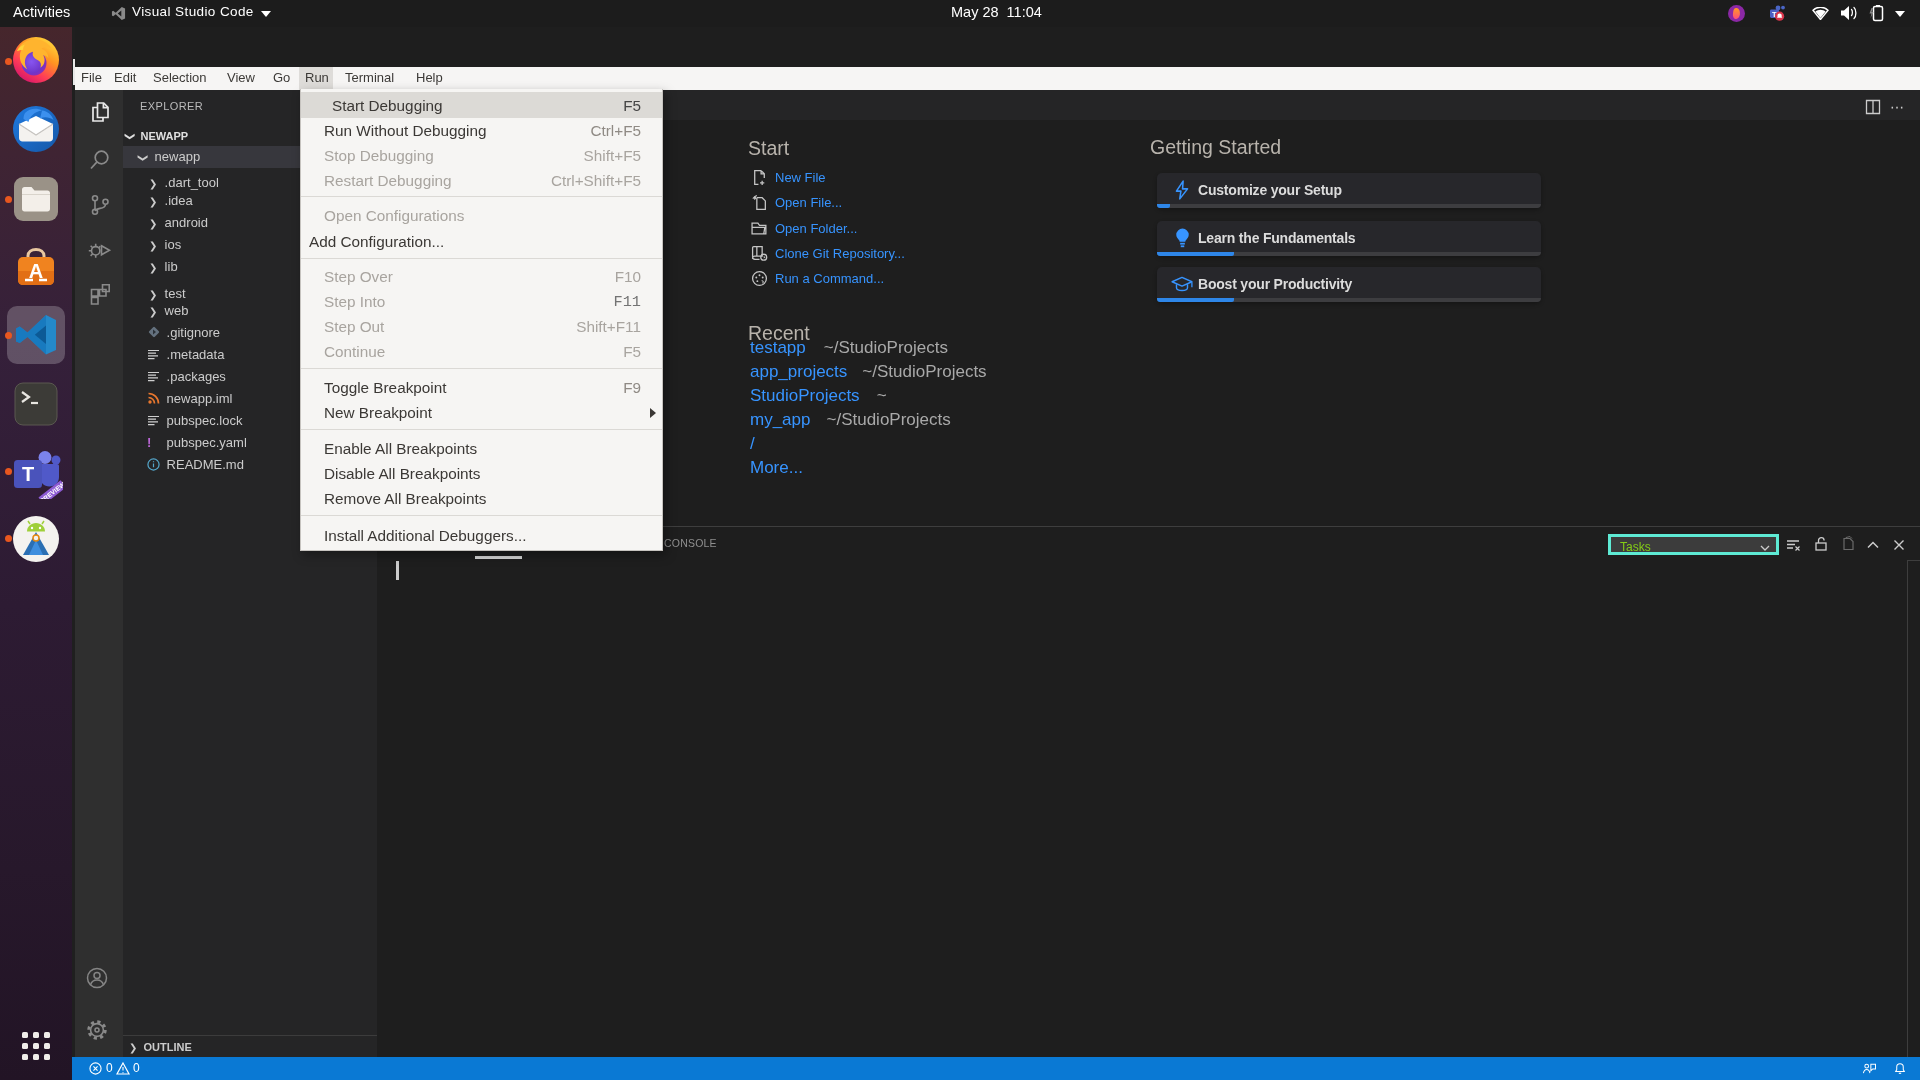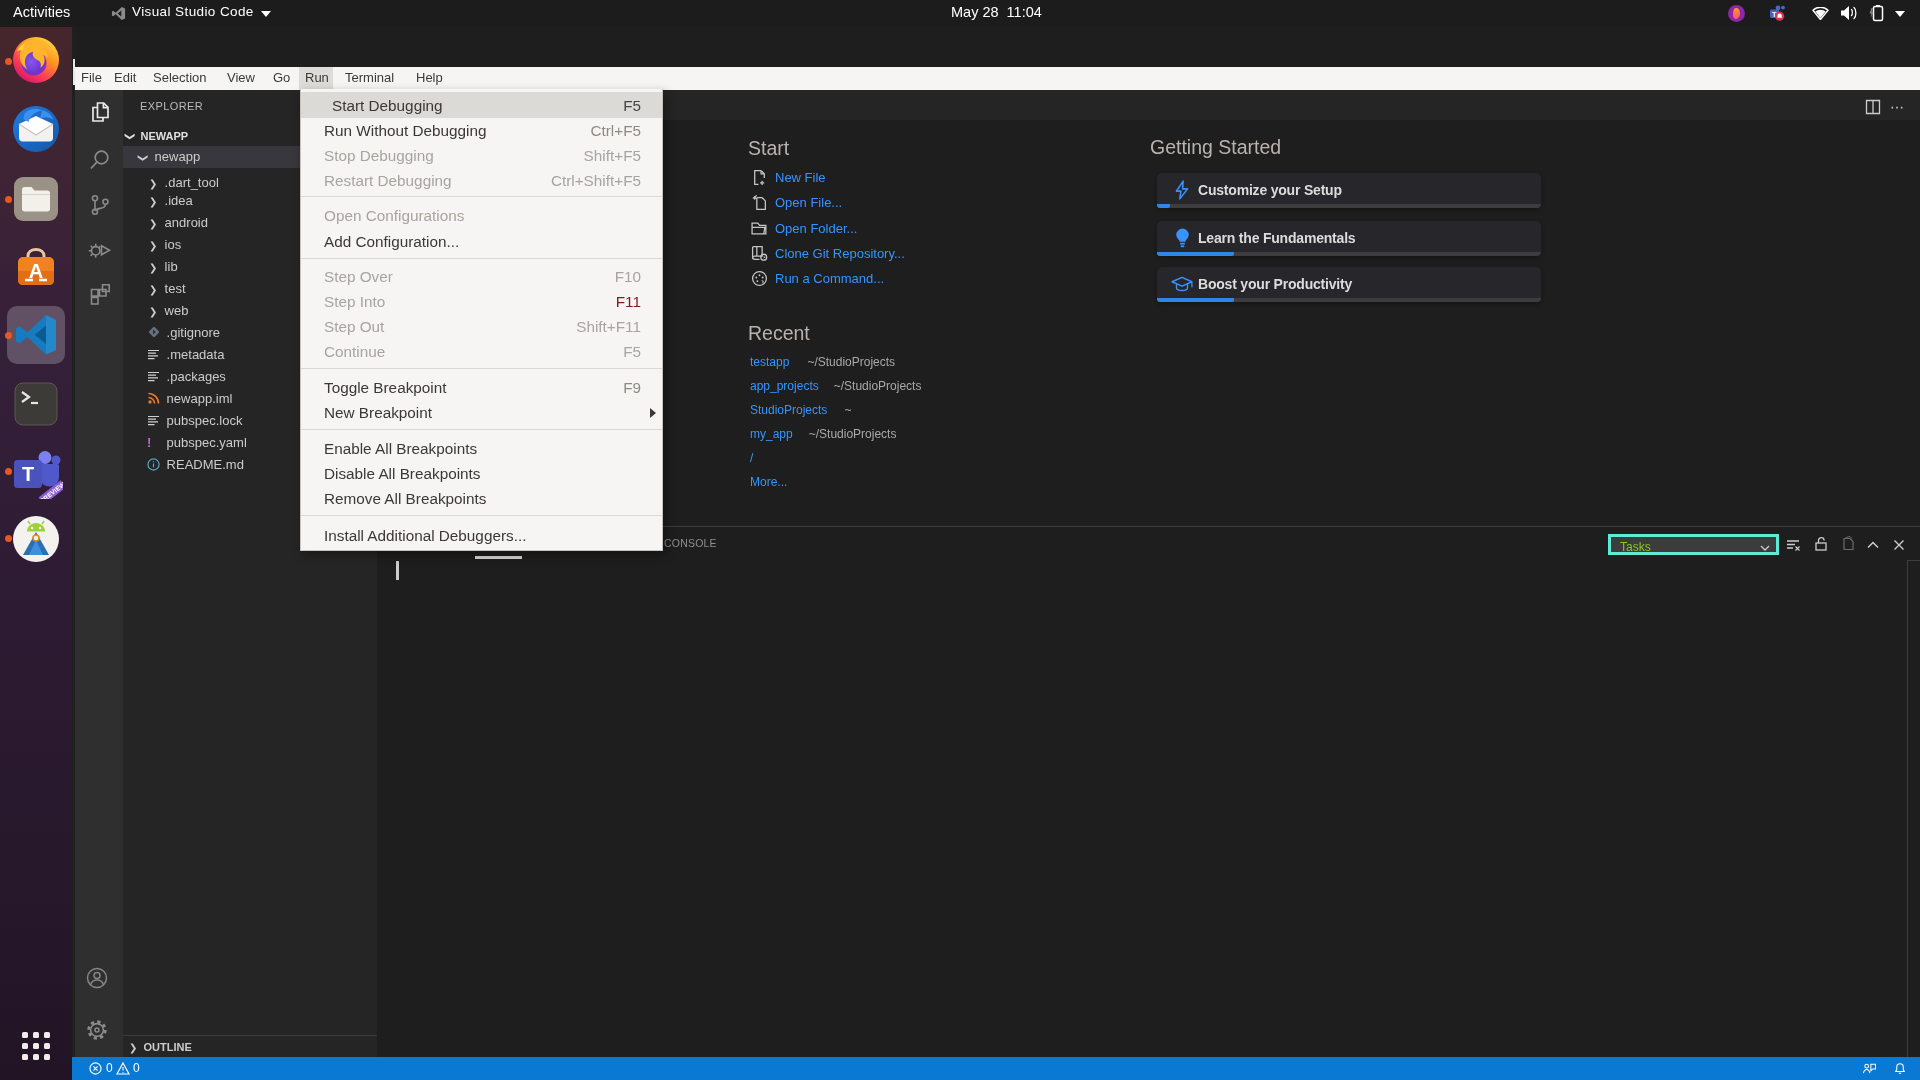--- a/index.html
+++ b/index.html
@@ -253,21 +253,21 @@
   <div class="abs" style="left:17px;top:10px;font-size:11px;letter-spacing:.4px;color:#bbbbbb;">EXPLORER</div>
   <div class="abs" style="left:3px;top:40px;font-size:11px;font-weight:bold;color:#e0e0e0;"><span style="display:inline-block;transform:rotate(90deg);font-weight:normal;font-size:10px;">❯</span>&nbsp; NEWAPP</div>
   <div class="abs" style="left:0;top:56px;width:254px;height:22px;background:#37373d;"></div>
   <div class="abs" style="left:16px;top:56px;width:238px;height:22px;font-size:13px;line-height:22px;"><span style="display:inline-block;transform:rotate(90deg);font-size:10px;color:#ccc;">❯</span>&nbsp;&nbsp;newapp</div>
   <div class="abs" style="left:0;top:78px;width:254px;font-size:13px;">
     <div style="height:22px;line-height:30px;padding-left:26px;"><span style="font-size:10px;color:#ccc;">❯</span>&nbsp;&nbsp;.dart_tool</div>
     <div style="height:22px;line-height:22px;padding-left:26px;"><span style="font-size:10px;color:#ccc;">❯</span>&nbsp;&nbsp;.idea</div>
     <div style="height:22px;line-height:22px;padding-left:26px;"><span style="font-size:10px;color:#ccc;">❯</span>&nbsp;&nbsp;android</div>
     <div style="height:22px;line-height:22px;padding-left:26px;"><span style="font-size:10px;color:#ccc;">❯</span>&nbsp;&nbsp;ios</div>
     <div style="height:22px;line-height:22px;padding-left:26px;"><span style="font-size:10px;color:#ccc;">❯</span>&nbsp;&nbsp;lib</div>
-    <div style="height:22px;line-height:22px;padding-left:26px;"><span style="font-size:10px;color:#ccc;">❯</span>&nbsp;&nbsp;test</div>
+    <div style="height:22px;line-height:32px;padding-left:26px;"><span style="font-size:10px;color:#ccc;">❯</span>&nbsp;&nbsp;test</div>
     <div style="height:22px;line-height:22px;padding-left:26px;"><span style="font-size:10px;color:#ccc;">❯</span>&nbsp;&nbsp;web</div>
     <div style="height:22px;line-height:22px;padding-left:24px;"><span style="display:inline-block;width:16px;"><svg width="14" height="14" viewBox="0 0 14 14" style="display:inline;vertical-align:-2px;">
               <rect x="3" y="3" width="8" height="8" rx="1.2" transform="rotate(45 7 7)" fill="#64717e"></rect>
               <path d="M6 4.5v5l3-2.5z" fill="#2b3138"></path>
             </svg></span>&nbsp;.gitignore</div>
     <div style="height:22px;line-height:22px;padding-left:24px;"><span style="display:inline-block;width:16px;"><svg width="13" height="13" viewBox="0 0 13 13" style="display:inline;vertical-align:-2px;">
               <g stroke="#cfcfcf" stroke-width="1.2">
                 <path d="M1 2.5h11M1 5.2h8M1 7.9h10M1 10.6h6.5"></path>
               </g>
             </svg></span>&nbsp;.metadata</div>
@@ -331,21 +331,21 @@
         <path d="M10 10.2c1.5-.5 2 1.5.8 2.2" fill="none" stroke="#c5c5c5" stroke-width="1"></path>
       </svg>
   <div class="abs" style="left:398px;top:40px;font-size:13px;color:#3794ff;line-height:25.3px;">
     <div>New File</div>
         <div>Open File...</div>
         <div>Open Folder...</div>
         <div>Clone Git Repository...</div>
         <div>Run a Command...</div>
   </div>
   <div class="abs" style="left:371px;top:197px;font-size:19.5px;color:#b8b3ac;">Recent</div>
-  <div class="abs" style="left:373px;top:225px;font-size:12px;line-height:24px;color:#3794ff;">
+  <div class="abs" style="left:373px;top:211px;font-size:17px;line-height:24px;color:#3794ff;">
     <div>testapp<span style="color:#a9a9a9;margin-left:18px;">~/StudioProjects</span></div>
     <div>app_projects<span style="color:#a9a9a9;margin-left:15px;">~/StudioProjects</span></div>
     <div>StudioProjects<span style="color:#a9a9a9;margin-left:17px;">~</span></div>
     <div>my_app<span style="color:#a9a9a9;margin-left:16px;">~/StudioProjects</span></div>
     <div>/</div>
     <div>More...</div>
   </div>
   <div class="abs" style="left:773px;top:11px;font-size:19.5px;color:#b8b3ac;">Getting Started</div>
   
   <div class="abs" style="left:780px;top:48px;width:384px;height:35px;background:#27272b;border-radius:5px;box-shadow:0 2px 4px rgba(0,0,0,.3);">
@@ -439,26 +439,26 @@
   <div class="abs" style="left:23px;top:8px;margin-left:8px;">Start Debugging</div>
       <div class="abs" style="right:21px;top:8px;color:#454545;">F5</div>
   <div class="abs" style="left:23px;top:33px;">Run Without Debugging</div>
       <div class="abs" style="right:21px;top:33px;color:#8f8a84;">Ctrl+F5</div>
   <div class="abs" style="left:23px;top:58px;color:#a8a49f;">Stop Debugging</div>
       <div class="abs" style="right:21px;top:58px;color:#a8a49f;">Shift+F5</div>
   <div class="abs" style="left:23px;top:83px;color:#a8a49f;">Restart Debugging</div>
       <div class="abs" style="right:21px;top:83px;color:#a8a49f;">Ctrl+Shift+F5</div>
   <div class="abs" style="left:0;top:107px;width:361px;height:1px;background:#dbd9d5;"></div>
   <div class="abs" style="left:23px;top:118px;color:#a8a49f;">Open Configurations</div>
-  <div class="abs" style="left:23px;top:144px;">Add Configuration...</div>
+  <div class="abs" style="left:8px;top:144px;">Add Configuration...</div>
   <div class="abs" style="left:0;top:169px;width:361px;height:1px;background:#dbd9d5;"></div>
   <div class="abs" style="left:23px;top:179px;color:#a8a49f;">Step Over</div>
       <div class="abs" style="right:21px;top:179px;color:#a8a49f;">F10</div>
   <div class="abs" style="left:23px;top:204px;color:#a8a49f;">Step Into</div>
-      <div class="abs" style="right:21px;top:204px;color:#7f1d1d;">F11</div>
+      <div class="abs" style="right:21px;top:204px;color:#737373;font-family:Liberation Mono, monospace;">F11</div>
   <div class="abs" style="left:23px;top:229px;color:#a8a49f;">Step Out</div>
       <div class="abs" style="right:21px;top:229px;color:#a8a49f;">Shift+F11</div>
   <div class="abs" style="left:23px;top:254px;color:#a8a49f;">Continue</div>
       <div class="abs" style="right:21px;top:254px;color:#a8a49f;">F5</div>
   <div class="abs" style="left:0;top:279px;width:361px;height:1px;background:#dbd9d5;"></div>
   <div class="abs" style="left:23px;top:290px;">Toggle Breakpoint</div>
       <div class="abs" style="right:21px;top:290px;color:#8f8a84;">F9</div>
   <div class="abs" style="left:23px;top:315px;">New Breakpoint</div>
   <div class="abs" style="left:349px;top:319px;width:0;height:0;border-top:5px solid transparent;border-bottom:5px solid transparent;border-left:6px solid #3b3835;"></div>
   <div class="abs" style="left:0;top:340px;width:361px;height:1px;background:#dbd9d5;"></div>

